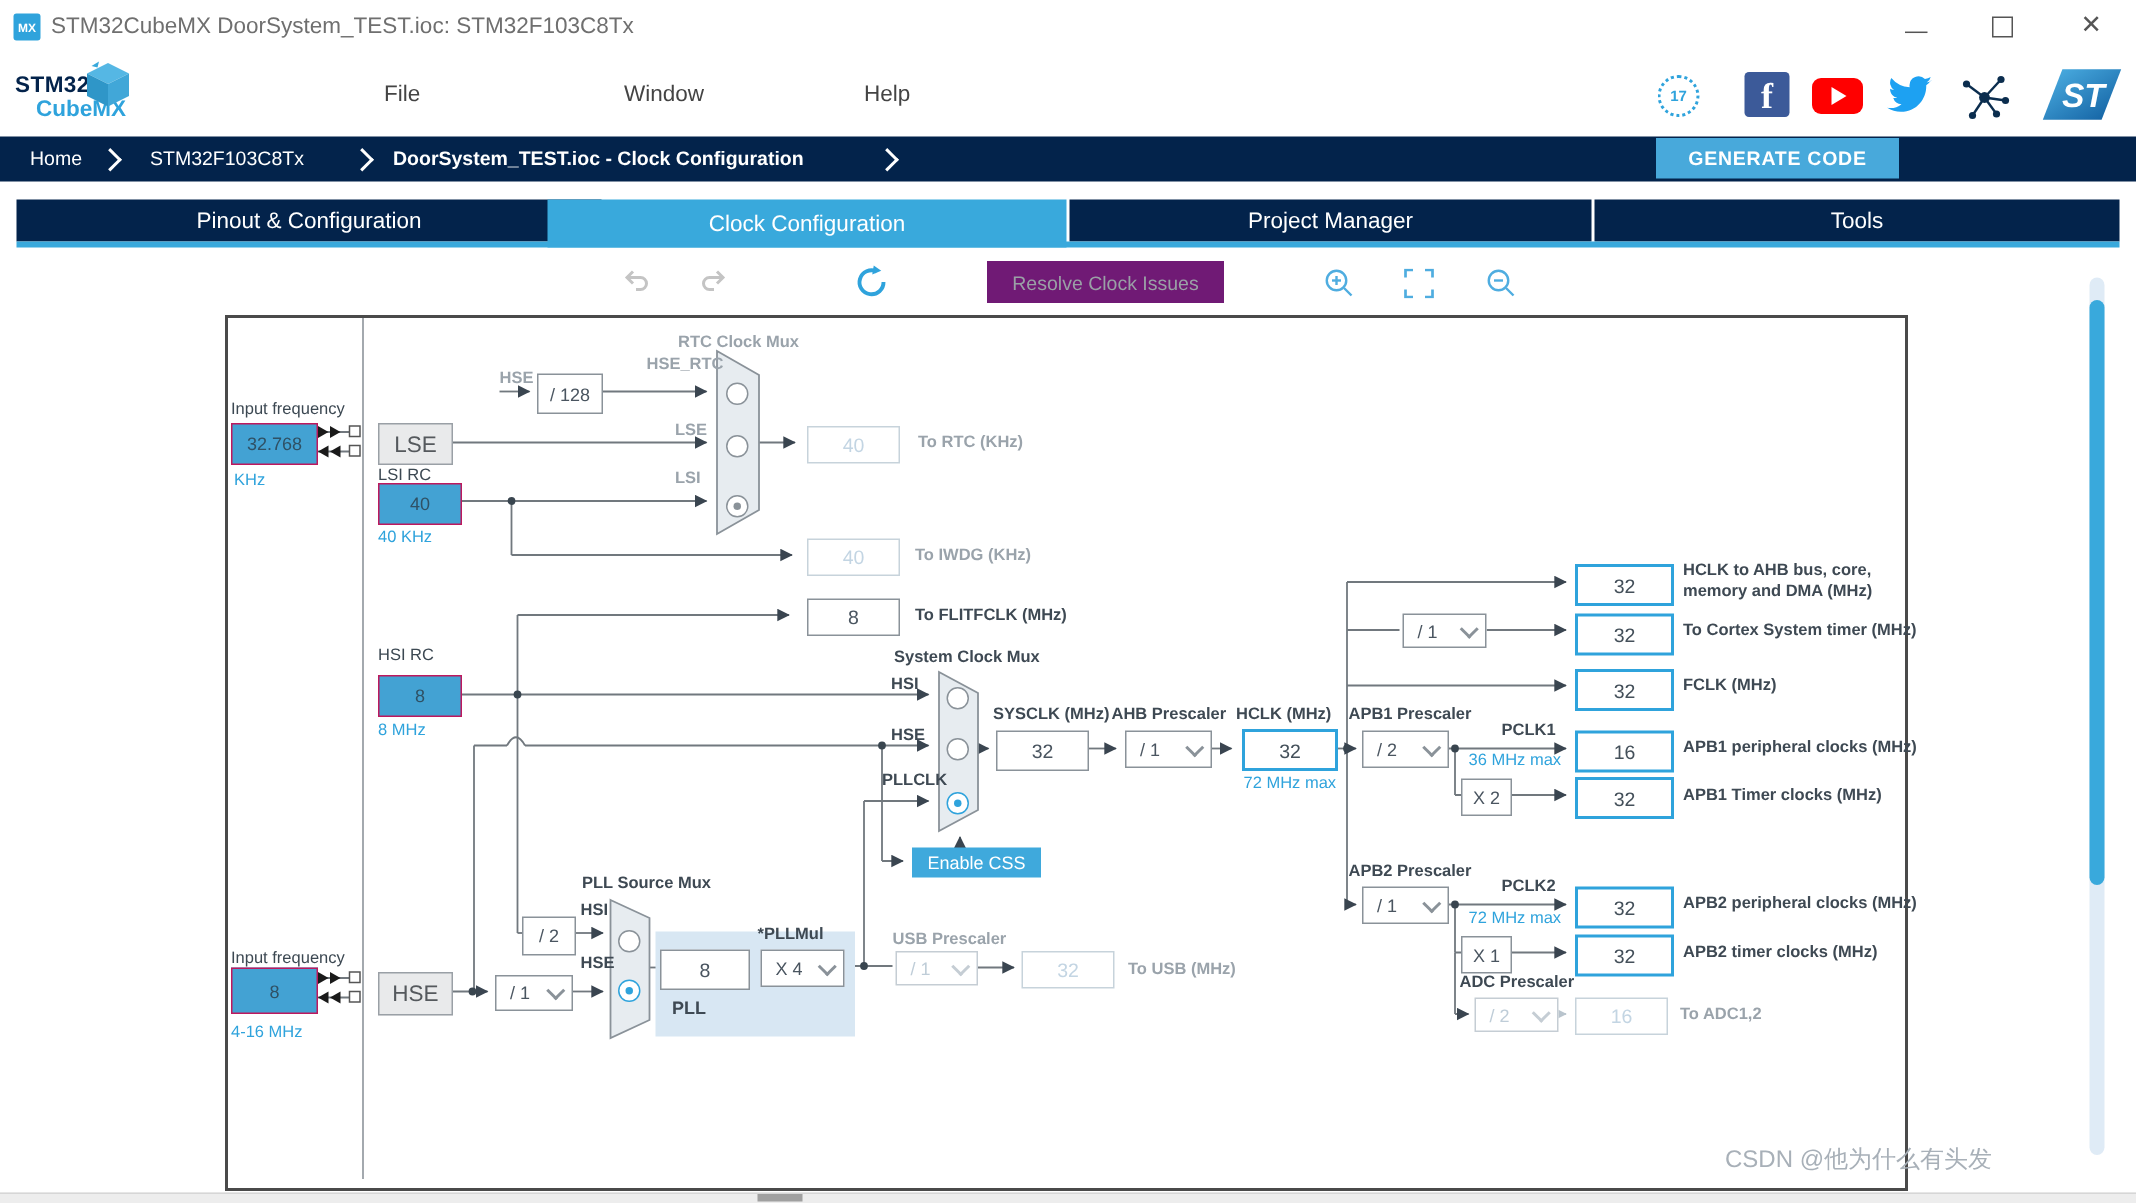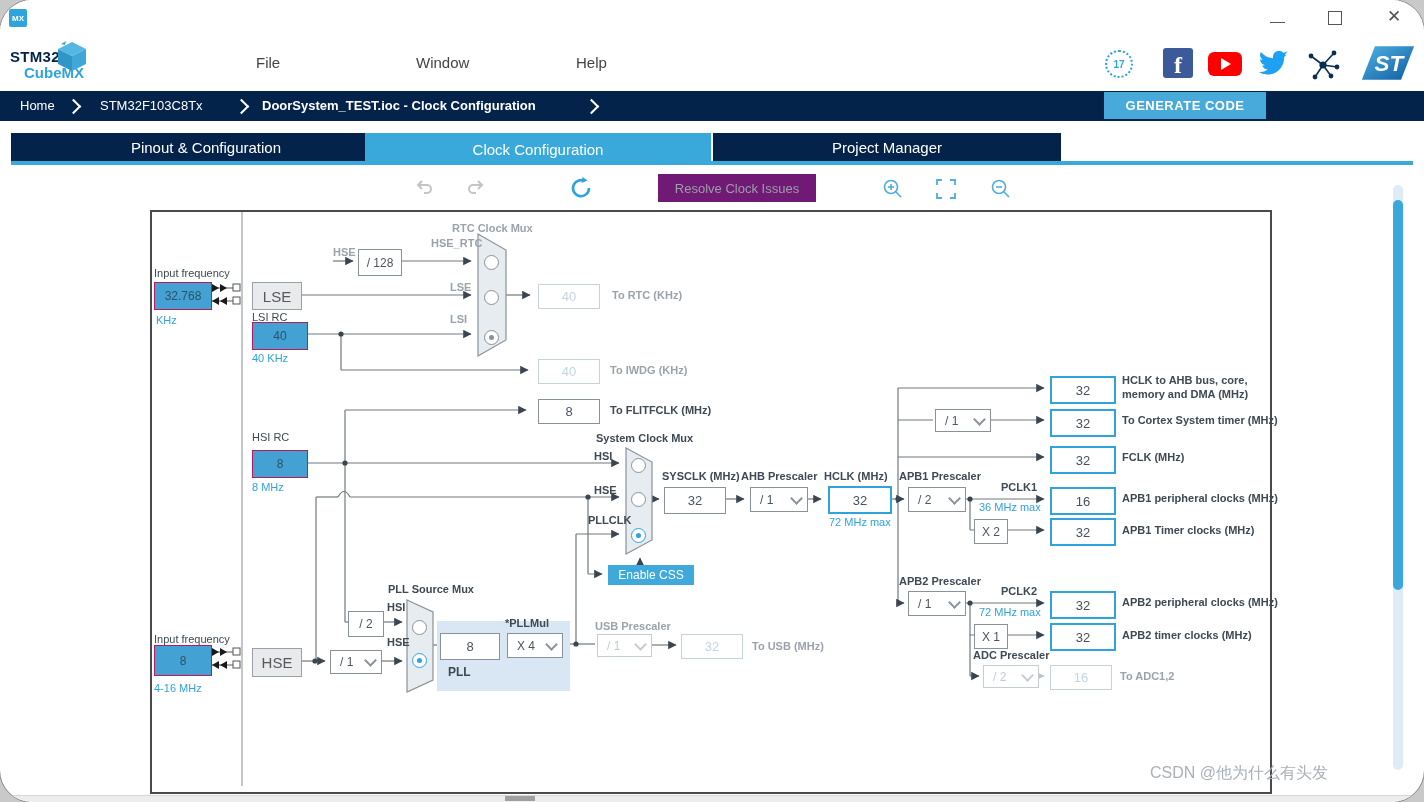--- a/index.html
+++ b/index.html
@@ -1,17 +1,17 @@
 <!DOCTYPE html>
 <html><head>
 <meta charset="utf-8">
 <style>
   html,body{margin:0;padding:0;background:#c9c9c9;}
   #app{position:relative;width:1424px;height:802px;background:#fff;outline:1px solid #8f8f8f;
-       font-family:"Liberation Sans","DejaVu Sans",sans-serif;overflow:hidden;border-radius:32px;}
+       font-family:"Liberation Sans","DejaVu Sans",sans-serif;overflow:hidden;}
   .abs{position:absolute;}
   
   .titlebar{left:0;top:0;width:1424px;height:36px;background:#fff;}
   .appbadge{left:9px;top:9px;width:18px;height:18px;background:#2FA3DC;color:#fff;border-radius:2px;
             font-size:8px;font-weight:bold;display:flex;align-items:center;justify-content:center;}
   .title{left:34px;top:9px;font-size:15px;color:#6F6F6F;}
   .winbtn{color:#555;font-size:15px;line-height:14px;}
   .menulbl{font-size:15px;color:#444;}
   .logo1{left:10px;top:48px;font-size:15px;font-weight:bold;color:#03234B;letter-spacing:.3px;}
   .logo2{left:24px;top:64px;font-size:15px;font-weight:bold;color:#2FA3DC;}
@@ -63,20 +63,21 @@
   .hsb{left:0;top:795px;width:1424px;height:7px;background:#EDEDED;border-top:1px solid #D6D6D6;}
   .hsb-thumb{left:505px;top:796px;width:30px;height:5px;background:#A0A0A0;}
 </style>
 </head>
 <body>
 
 <div id="app">
 
   <div class="abs titlebar"></div>
   <div class="abs appbadge">MX</div>
+  <div class="abs title">STM32CubeMX DoorSystem_TEST.ioc: STM32F103C8Tx</div>
   <div class="abs winbtn" style="left:1270px;top:14px;">—</div>
   <div class="abs" style="left:1328px;top:11px;width:12px;height:12px;border:1px solid #555;"></div>
   <div class="abs winbtn" style="left:1387px;top:10px;font-size:17px;">✕</div>
 
   <div class="abs logo1">STM32</div>
   <div class="abs logo2">CubeMX</div>
   <svg class="abs" style="left:55px;top:40px;" width="34" height="32" viewBox="0 0 34 32">
     <polygon points="17,2 31,9 17,16 3,9" fill="#55B7E4"></polygon>
     <polygon points="3,9 17,16 17,31 3,24" fill="#2F96C8"></polygon>
     <polygon points="31,9 17,16 17,31 31,24" fill="#41A7D8"></polygon>
@@ -127,20 +128,21 @@
   <div class="abs chev" style="left:68px;top:101px;"></div>
   <div class="abs crumb" style="left:100px;">STM32F103C8Tx</div>
   <div class="abs chev" style="left:236px;top:101px;"></div>
   <div class="abs crumb" style="left:262px;font-weight:bold;">DoorSystem_TEST.ioc - Clock Configuration</div>
   <div class="abs chev" style="left:586px;top:101px;"></div>
   <div class="abs gen">GENERATE CODE</div>
 
   <div class="abs tab" style="left:11px;width:390px;">Pinout &amp; Configuration</div>
   <div class="abs tab on" style="left:365px;width:346px;">Clock Configuration</div>
   <div class="abs tab" style="left:713px;width:348px;">Project Manager</div>
+  <div class="abs tab" style="left:1063px;width:350px;">Tools</div>
   <div class="abs tabstrip"></div>
 
   <svg class="abs" style="left:414px;top:178px;" width="20" height="18" viewBox="0 0 20 18">
     <path d="M5 7 h8 a4 4 0 0 1 0 8 h-3" fill="none" stroke="#C4C4C4" stroke-width="2"></path>
     <path d="M8 3 L4 7 L8 11" fill="none" stroke="#C4C4C4" stroke-width="2"></path>
   </svg>
   <svg class="abs" style="left:466px;top:178px;" width="20" height="18" viewBox="0 0 20 18">
     <path d="M15 7 h-8 a4 4 0 0 0 0 8 h3" fill="none" stroke="#C4C4C4" stroke-width="2"></path>
     <path d="M12 3 L16 7 L12 11" fill="none" stroke="#C4C4C4" stroke-width="2"></path>
   </svg>

